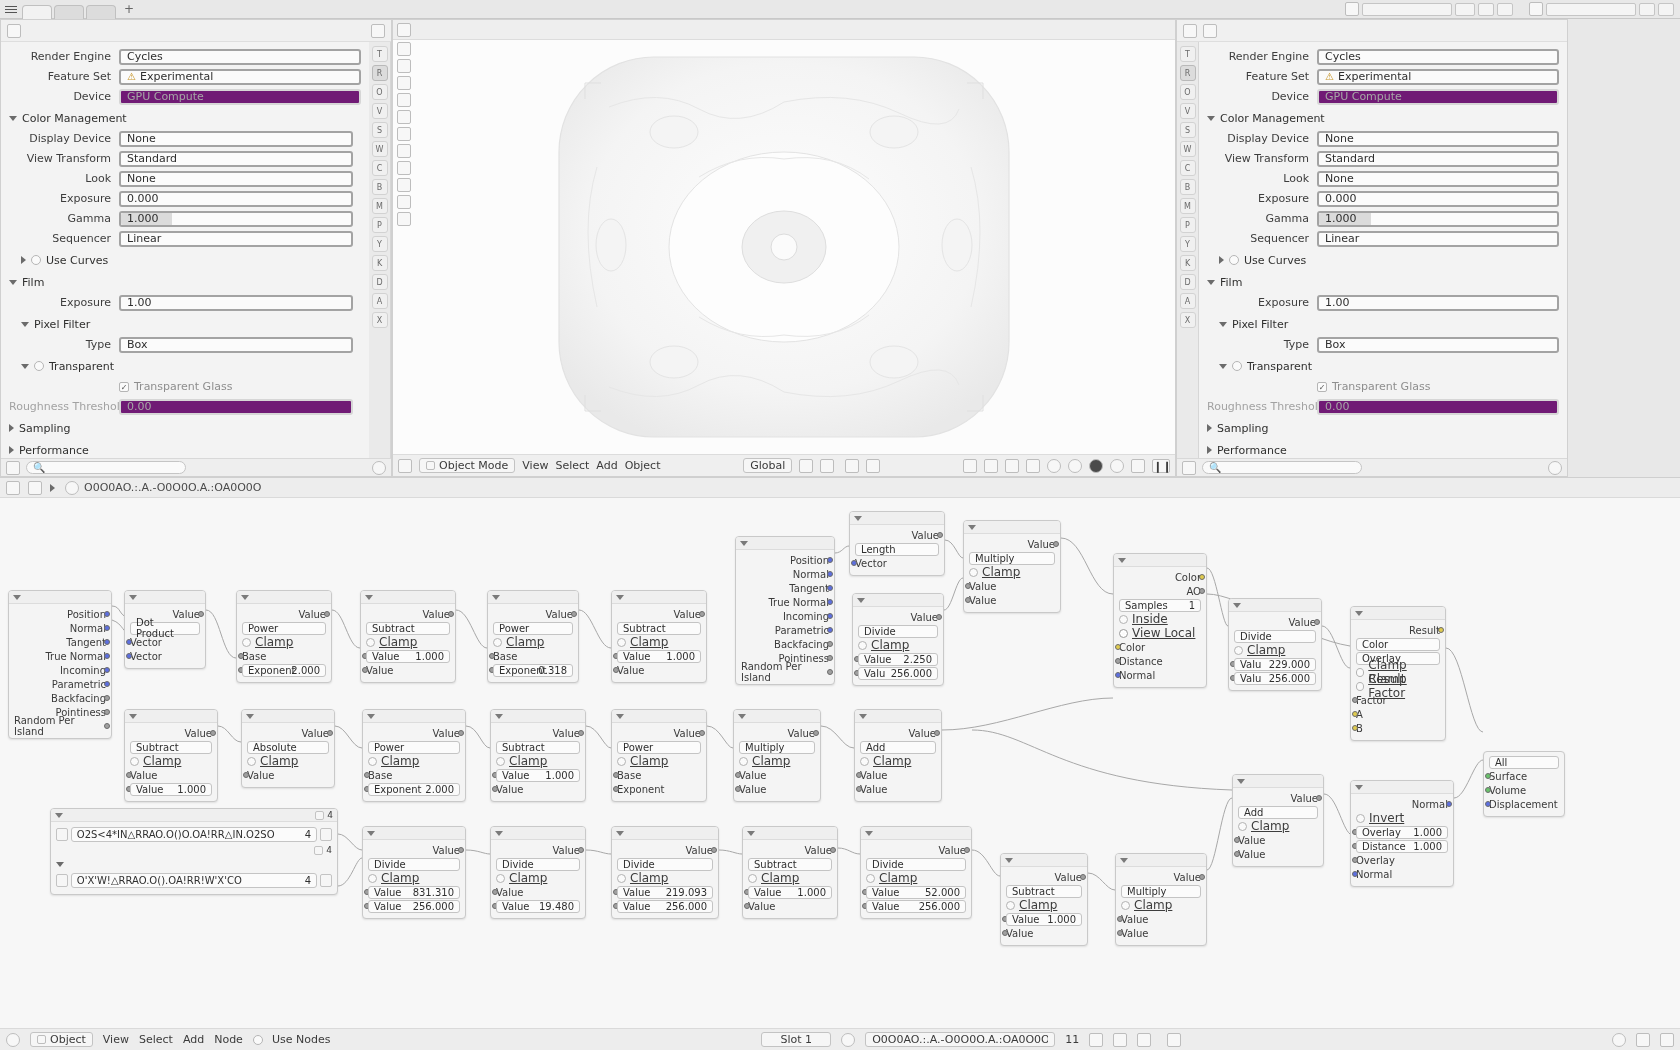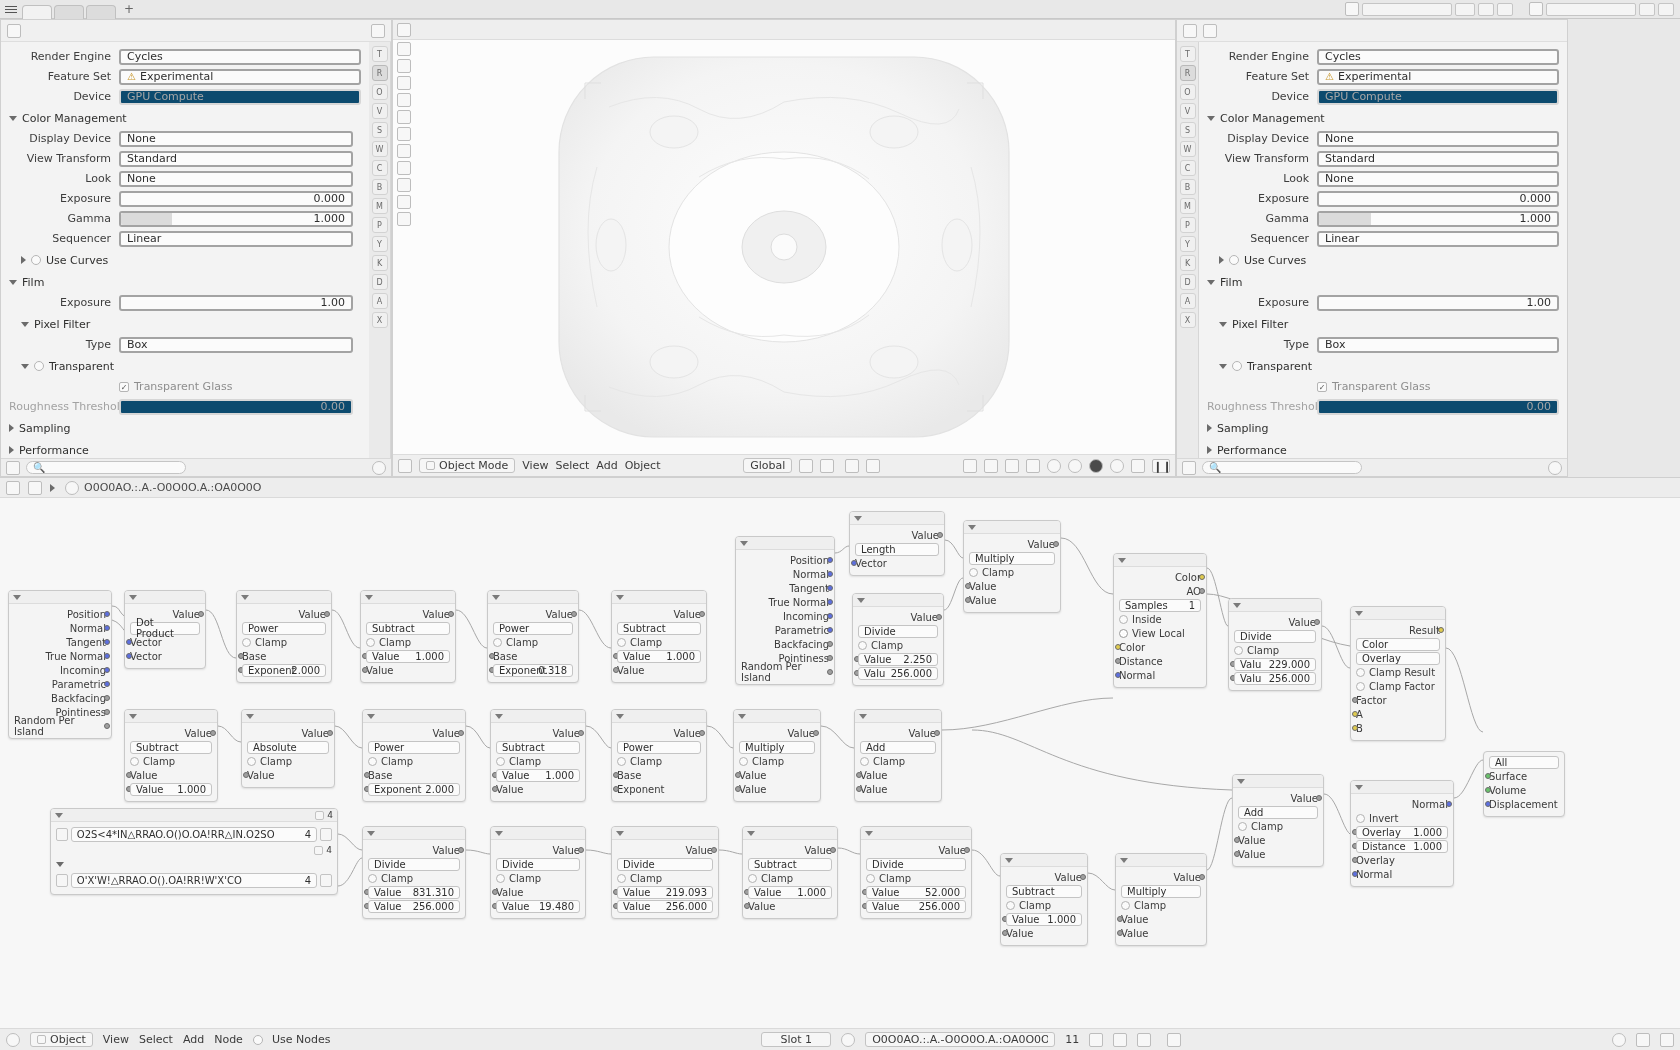--- a/index.html
+++ b/index.html
@@ -51,24 +51,24 @@
   .props-body { position:absolute; top:22px; bottom:18px; overflow:hidden; padding:6px 8px 0 8px; }
   .props-left .props-body { left:0; right:22px; }
   .props-right .props-body { left:22px; right:0; }
 
   .row { display:flex; align-items:center; height:17px; margin-bottom:3px; }
   .row .lbl { width:110px; text-align:right; padding-right:8px; font-size:11px; color:#3d3d3d; white-space:nowrap; }
   .field {
     flex:1; height:16px; border:2px solid #a3a3a3; border-radius:3px; background:#fbfbfb;
     display:flex; align-items:center; padding:0 6px; font-size:11px; color:#2e2e2e; position:relative;
   }
-  .field.disabled { color:#a6a6a6; background:#0c4a6e; border-color:#d6d6d6; }
+  .field.disabled { color:#a6a6a6; background:#701a75; border-color:#d6d6d6; }
   .field.center { justify-content:center; }
   .slider-fill { position:absolute; left:0; top:0; bottom:0; background:#dbdbdb; border-radius:2px 0 0 2px; }
-  .slider-text { position:relative; width:100%; text-align:right; }
+  .slider-text { position:relative; width:100%; text-align:left; }
   .warn { color:#c8972c; margin-right:4px; font-size:10px; }
   .sect {
     display:flex; align-items:center; height:18px; font-size:11px; color:#30302f; margin:4px 0 3px 0;
   }
   .tri { width:0;height:0; margin-right:5px; }
   .tri.down { border-left:4px solid transparent; border-right:4px solid transparent; border-top:5px solid #6b6b6b; }
   .tri.right { border-top:4px solid transparent; border-bottom:4px solid transparent; border-left:5px solid #6b6b6b; }
   .chk { width:10px;height:10px; border:1px solid #b5b5b5; border-radius:50%; background:#fafafa; margin-right:5px; display:inline-block; }
   .chkbox { width:10px;height:10px; border:1px solid #b5b5b5; border-radius:2px; background:#fafafa; margin-right:5px; display:inline-block;
             font-size:8px; line-height:9px; text-align:center; color:#555; }
@@ -130,21 +130,21 @@
   .nfield .rightv { position:absolute; right:5px; }
   .nsock { position:absolute; width:6px; height:6px; border-radius:50%; border:1px solid #6c6c6c; }
   .nsock.in { left:-4px; }
   .nsock.out { right:-4px; }
   .s-gray { background:#a0a0a0; }
   .s-yellow { background:#e0cb4f; }
   .s-blue { background:#5d6fe0; }
   .s-green { background:#68c26a; }
   .radio { width:9px;height:9px;border:1px solid #b2b2b2;border-radius:50%;background:#fafafa;display:inline-block;margin-right:4px; }
   .radio.on { background:#fafafa; box-shadow:inset 0 0 0 2px #fff; border-color:#9a9a9a; }
-  .nlabel { font-size:10px; color:#3d3d3d; }
+  .nlabel { font-size:12px; color:#3d3d3d;text-decoration:underline; }
   svg.wires { position:absolute; left:0; top:0; width:100%; height:100%; pointer-events:none; }
   .tinybtn { width:13px;height:13px;border:1px solid #c3c3c3;border-radius:2px;background:#f6f6f6;display:inline-block; }
   .breadcrumb { display:flex; align-items:center; gap:5px; font-size:11px; color:#4a4a4a; }
 </style>
 </head>
 <body>
 
 <div class="app">
 
   <div class="topbar">

